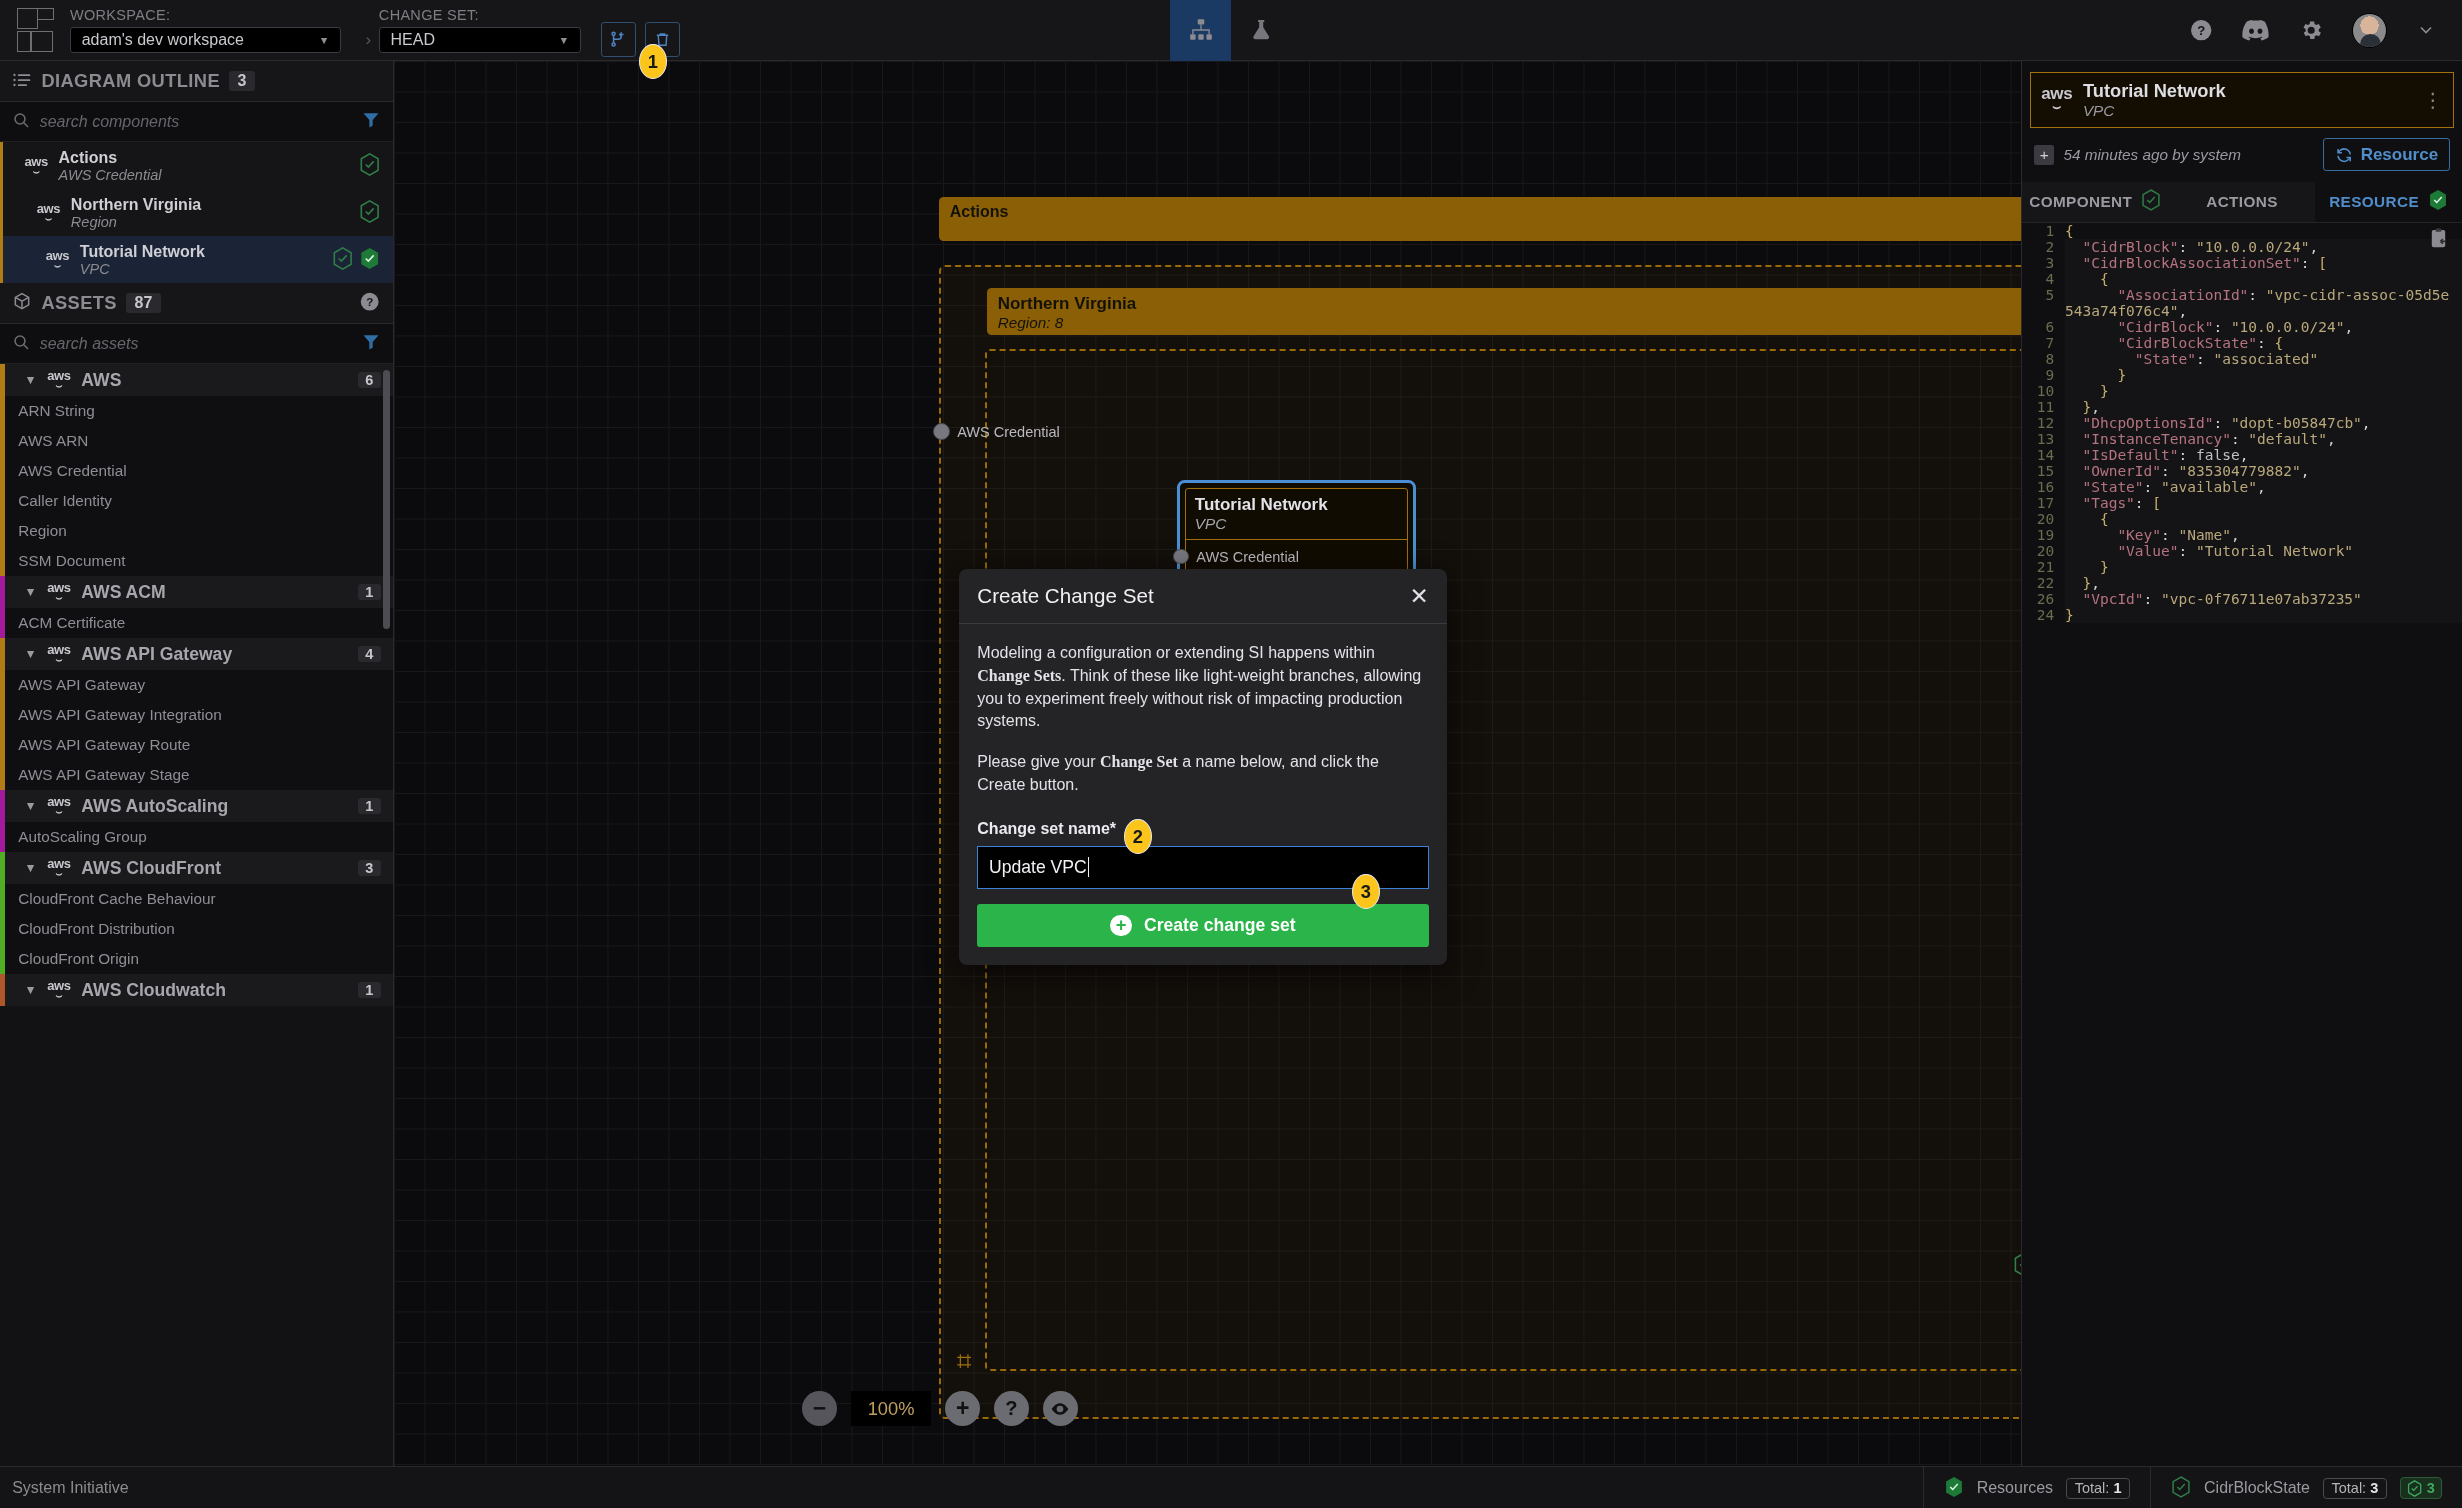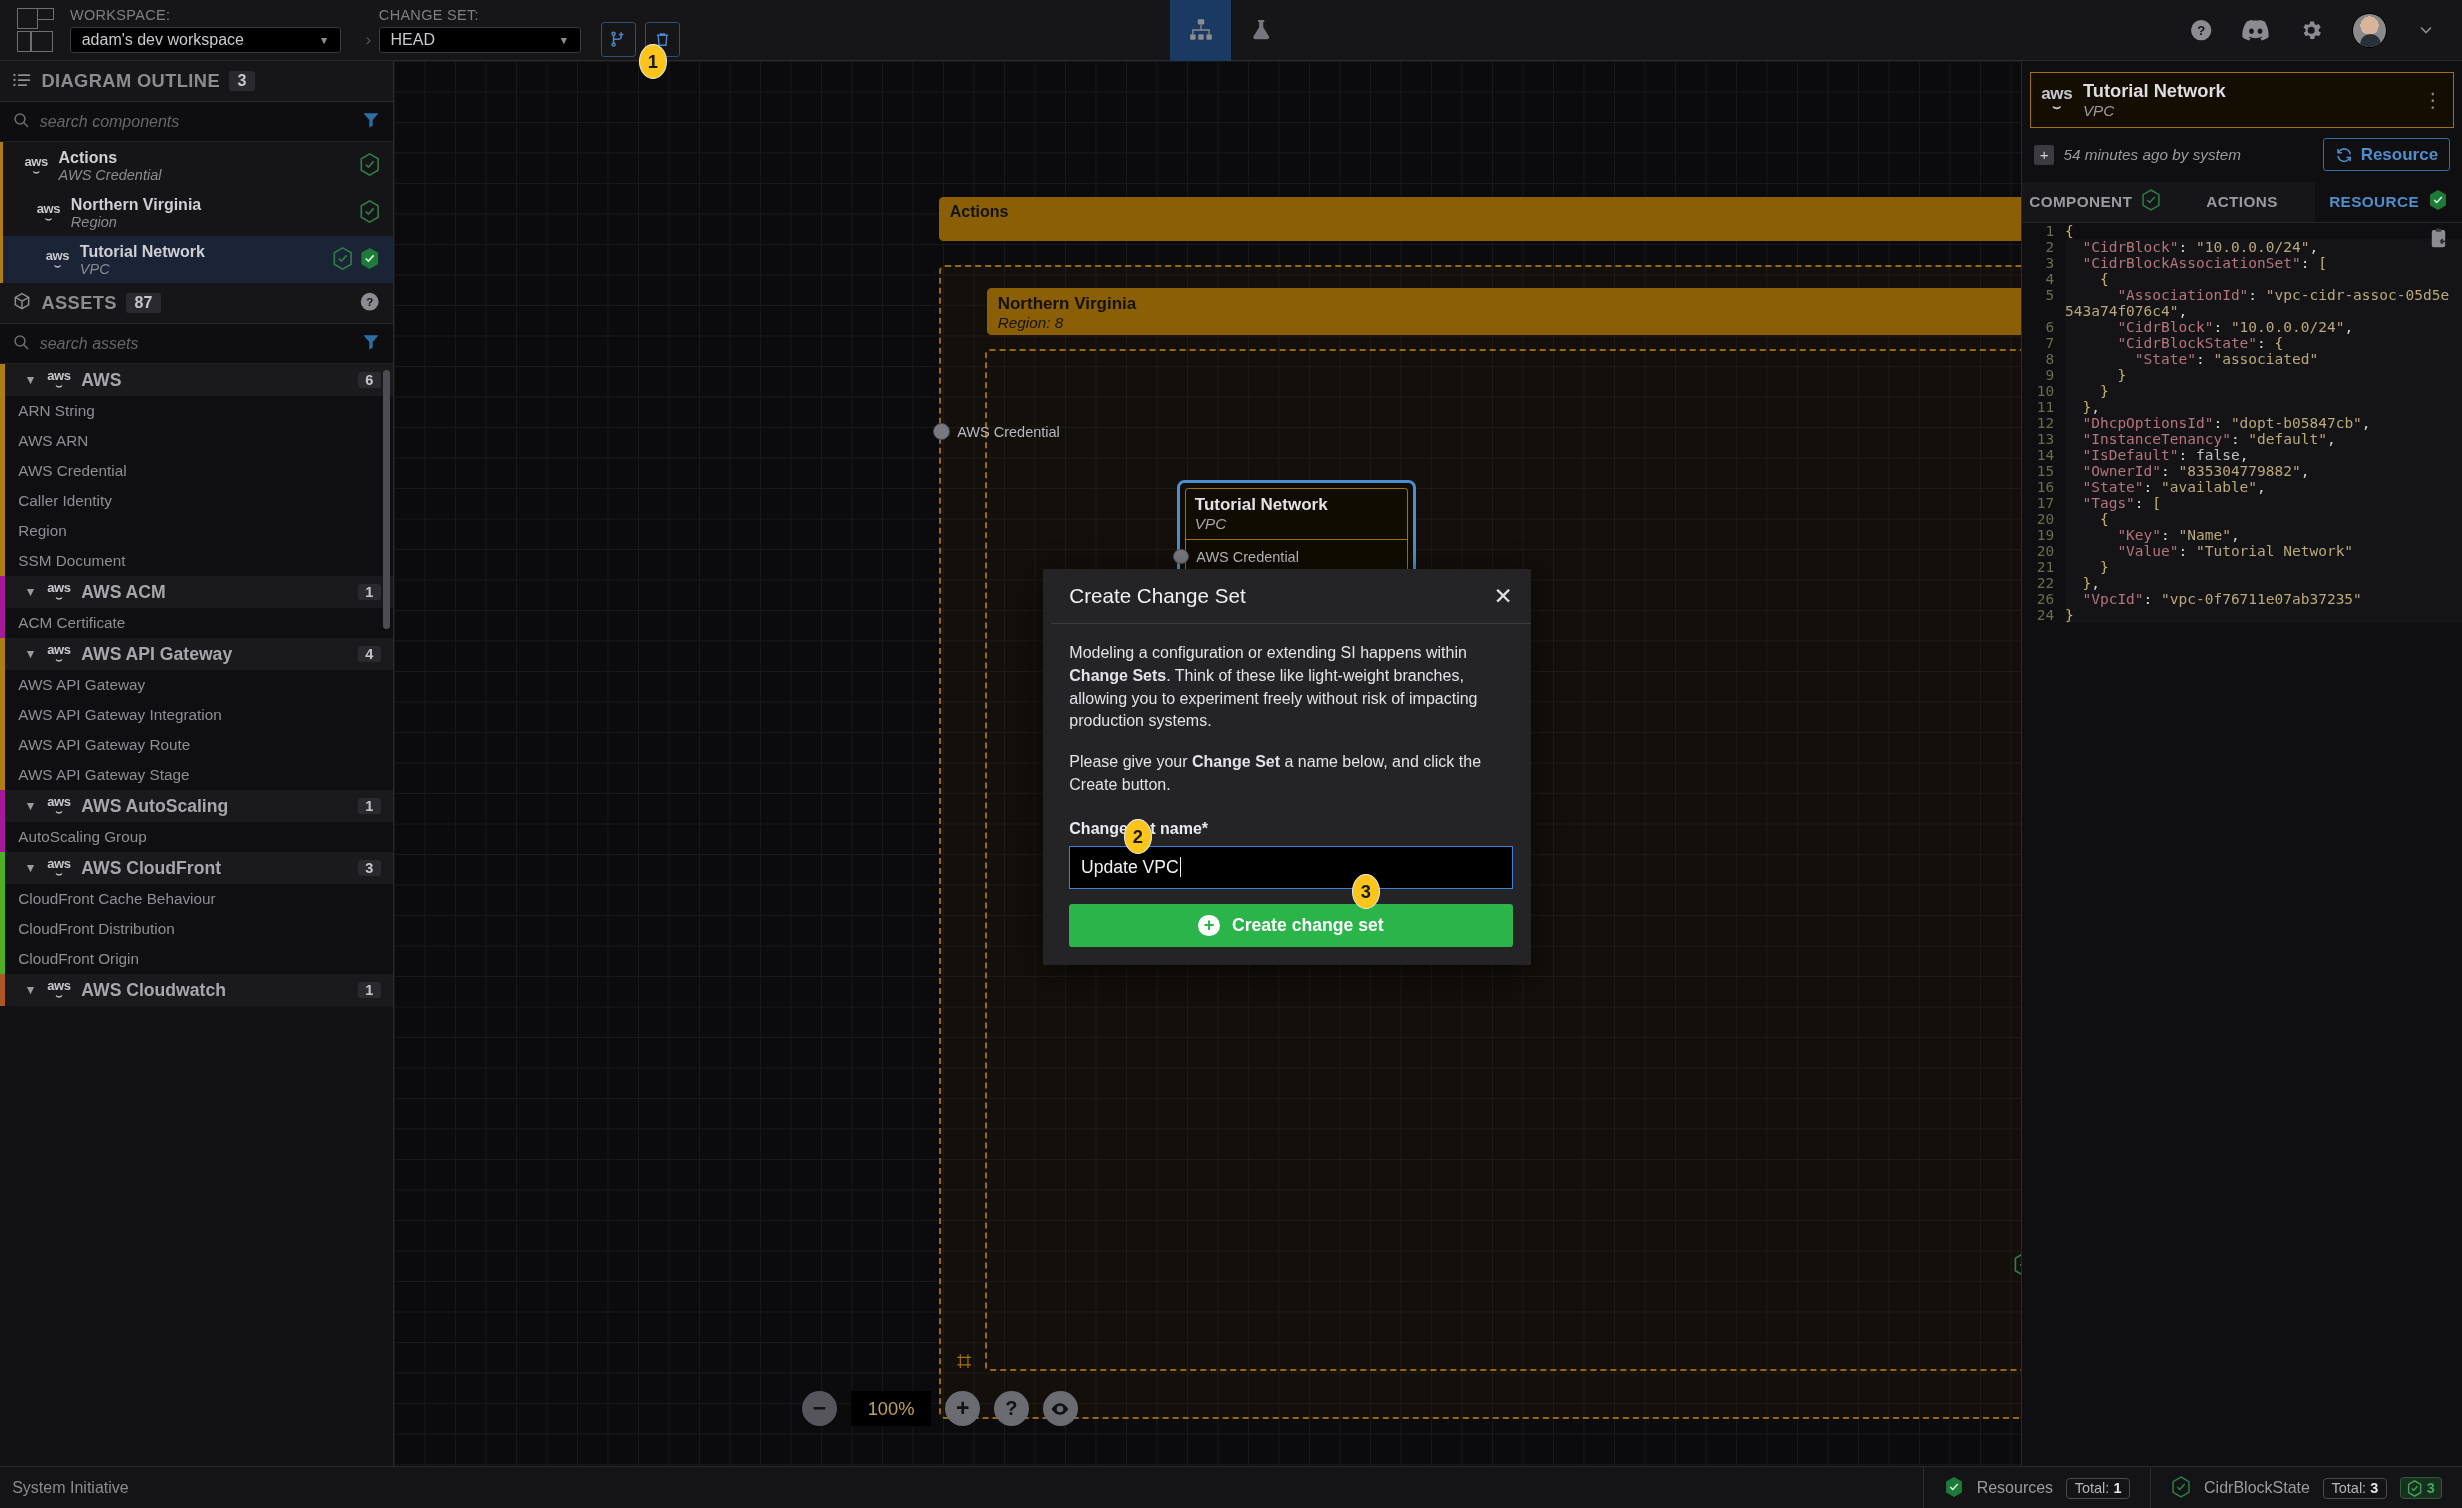--- a/index.html
+++ b/index.html
@@ -209,30 +209,30 @@
   .sb-right { margin-left:auto; display:flex; align-items:center; height:100%; }
   .sb-cell { display:flex; align-items:center; gap:13px; padding:0 20px; height:100%; border-left:0.8px solid #2a2a2d; }
   .sb-lab { font-size:16px; color:#9a9aa1; }
   .sb-pill { border:0.8px solid #4a4a50; border-radius:3.8px; font-size:14.5px; color:#b4b4ba; padding:1.5px 7.6px; }
   .sb-pill b { color:#e3e3e8; }
   .sb-green { background:#19301f; border:0.8px solid #2a5c38; border-radius:3.8px; display:flex; align-items:center; gap:4.6px; padding:1.5px 6.1px; color:#3fa95e; font-size:14.5px; font-weight:bold; }
 
   
   .modal-overlay { position:absolute; inset:0; z-index:50; }
   .modal {
-    position:absolute; left:1043px; top:569px; width:488px;
-    background:#242427; border-radius:1px; box-shadow:0 7.6px 30.5px rgba(0,0,0,.6);padding-left:8px;
+    position:absolute; left:959px; top:569px; width:488px;
+    background:#242427; border-radius:8px; box-shadow:0 7.6px 30.5px rgba(0,0,0,.6);
   }
   .modal-head { height:55px; display:flex; align-items:center; padding:0 18.3px; border-bottom:0.8px solid #3a3a3f; }
   .modal-title { font-size:20.6px; color:#f0f0f4; }
   .modal-x { margin-left:auto; color:#e0e0e6; font-size:23px; line-height:1; }
   .modal-body { padding:18.3px; }
   .modal-p { font-size:16px; color:#e2e2e8; line-height:1.42; }
   .modal-p + .modal-p { margin-top:18.3px; }
-  .modal-p b { font-weight:bold; }
+  .modal-p b { font-weight:bold;font-family:Liberation Serif, serif; }
   .field-lbl { font-size:16px; font-weight:bold; color:#eaeaf0; margin-top:23px; }
   .modal-input {
     margin-top:7.6px; height:43px; background:#000; border:1.5px solid #3b82d6;
     display:flex; align-items:center; padding:0 10.7px; position:relative;
   }
   .modal-input .val { font-size:17.6px; color:#f2f2f6; }
   .caret-bar { width:1.5px; height:20px; background:#f2f2f6; margin-left:0.8px; }
   .create-btn {
     margin-top:15.3px; height:43px; background:#2bb44a; border-radius:3.1px;
     display:flex; align-items:center; justify-content:center; gap:12.2px;

